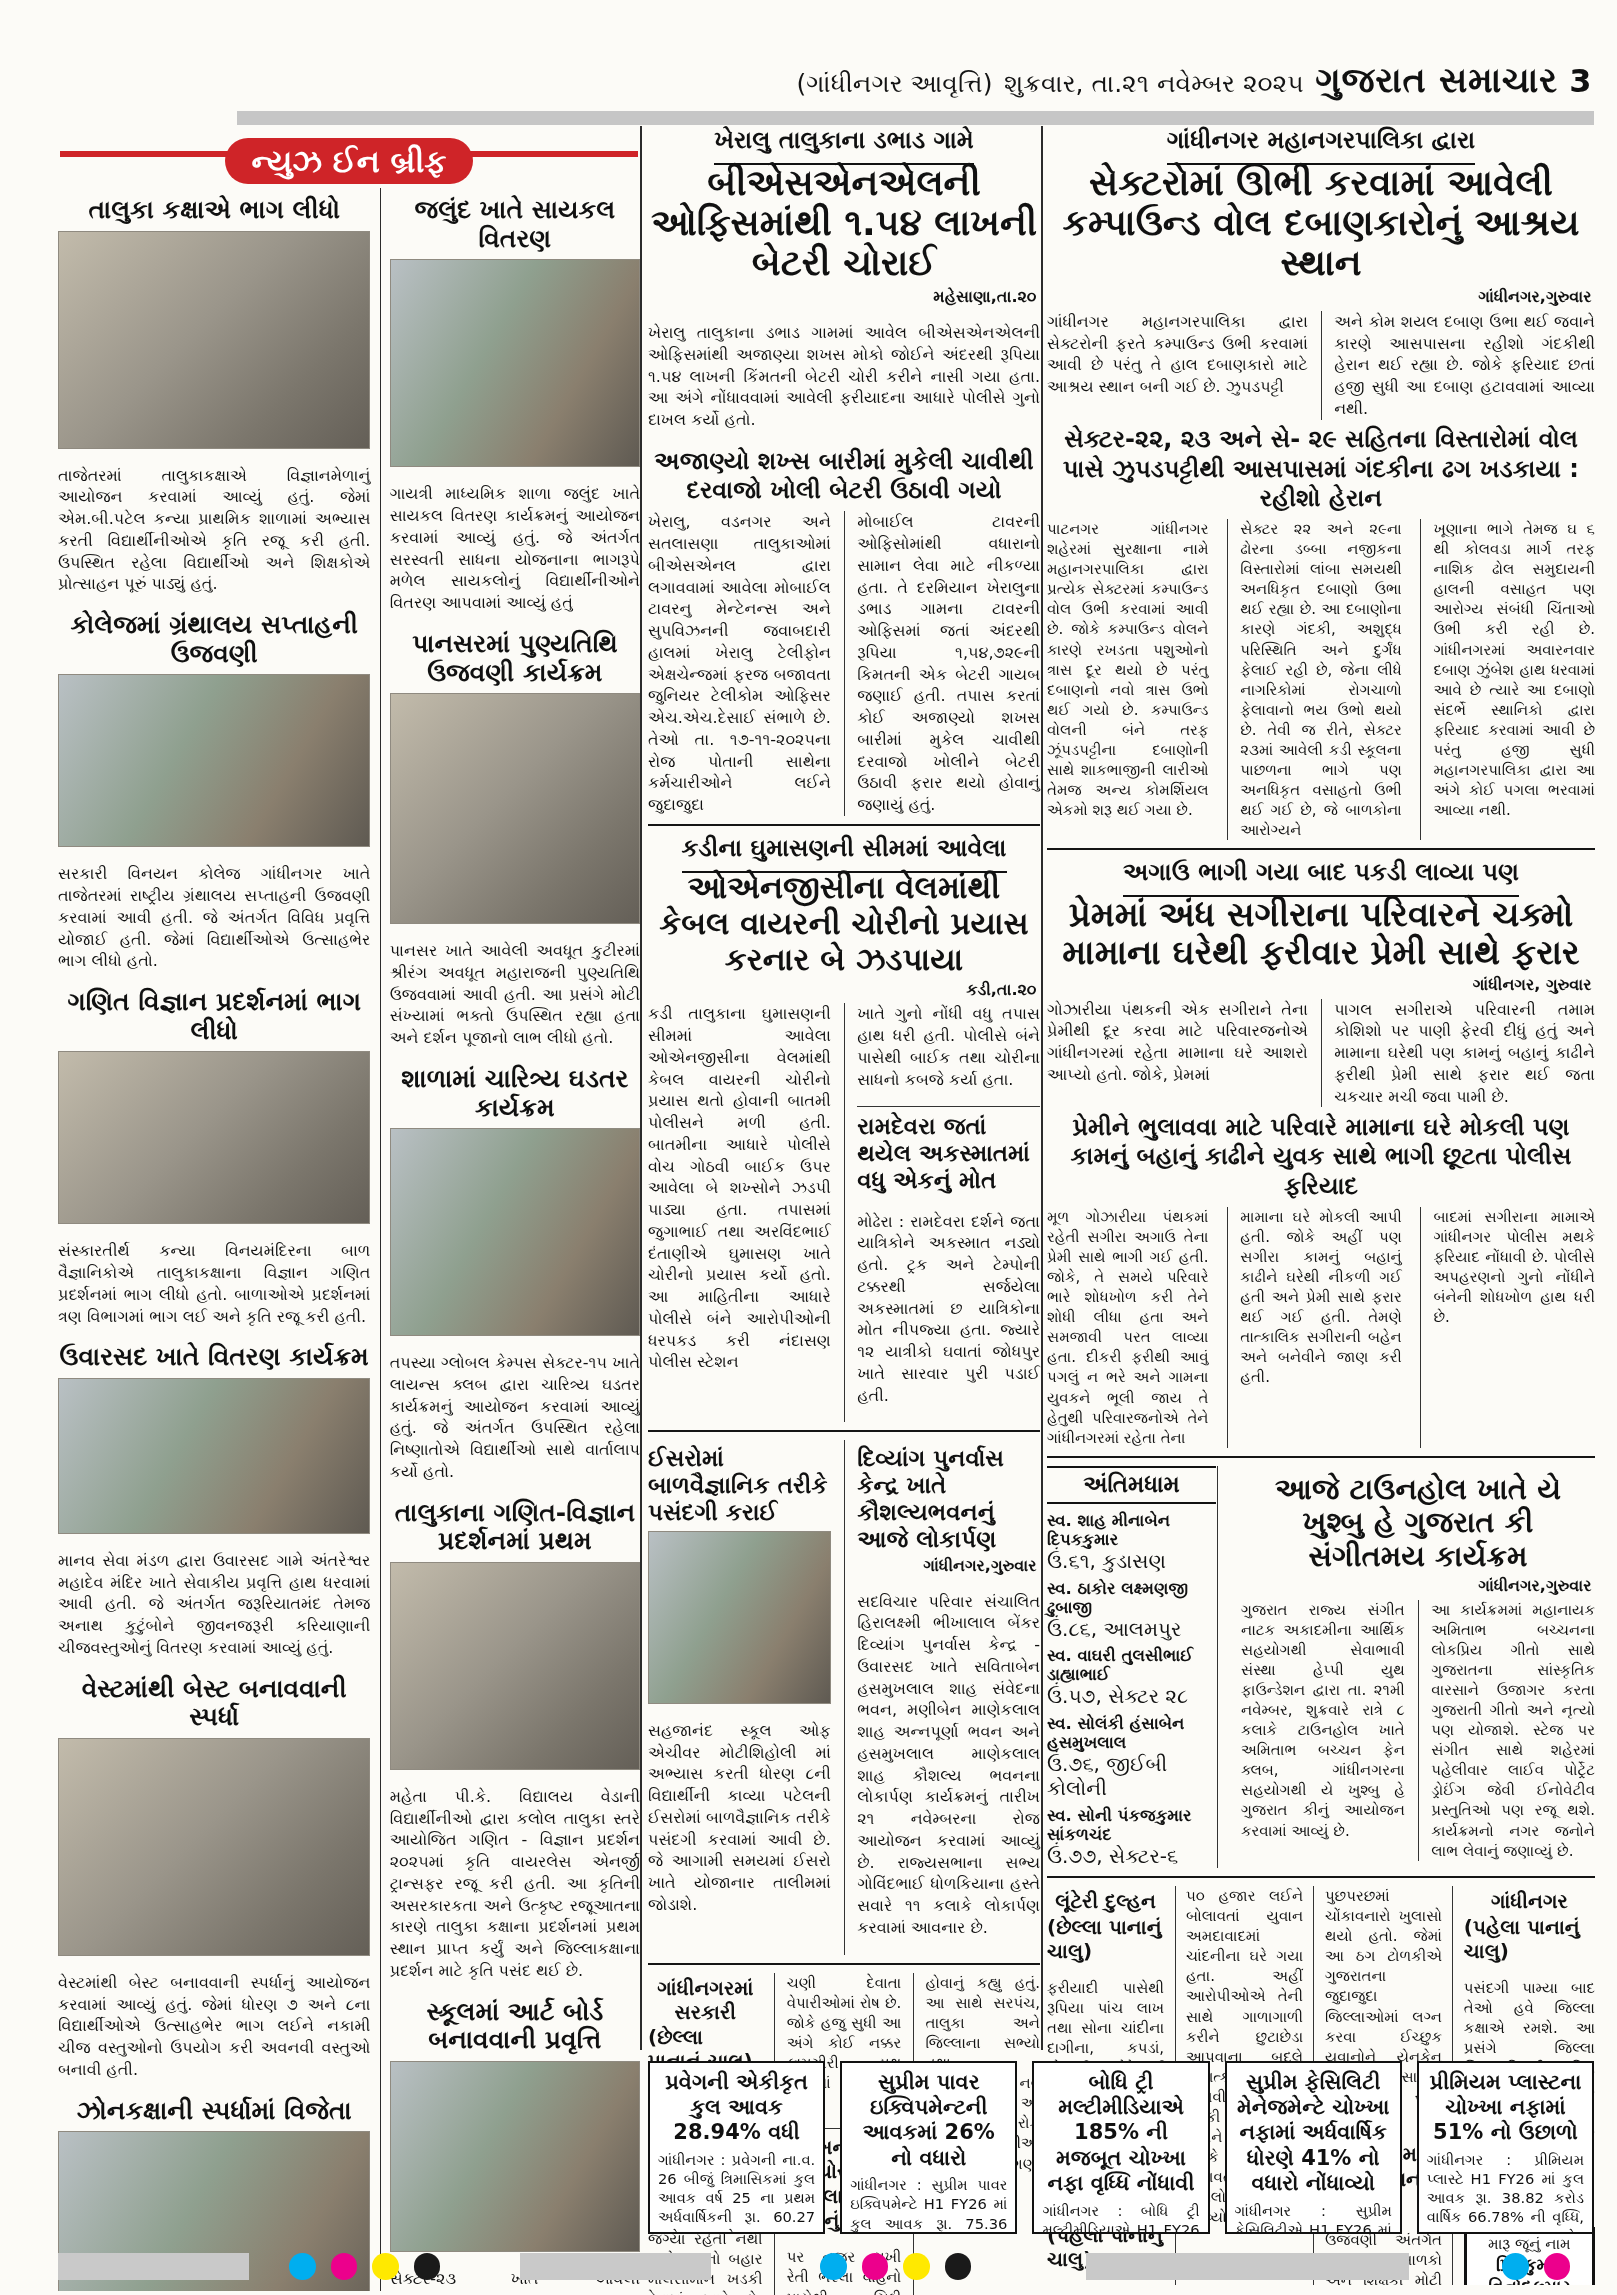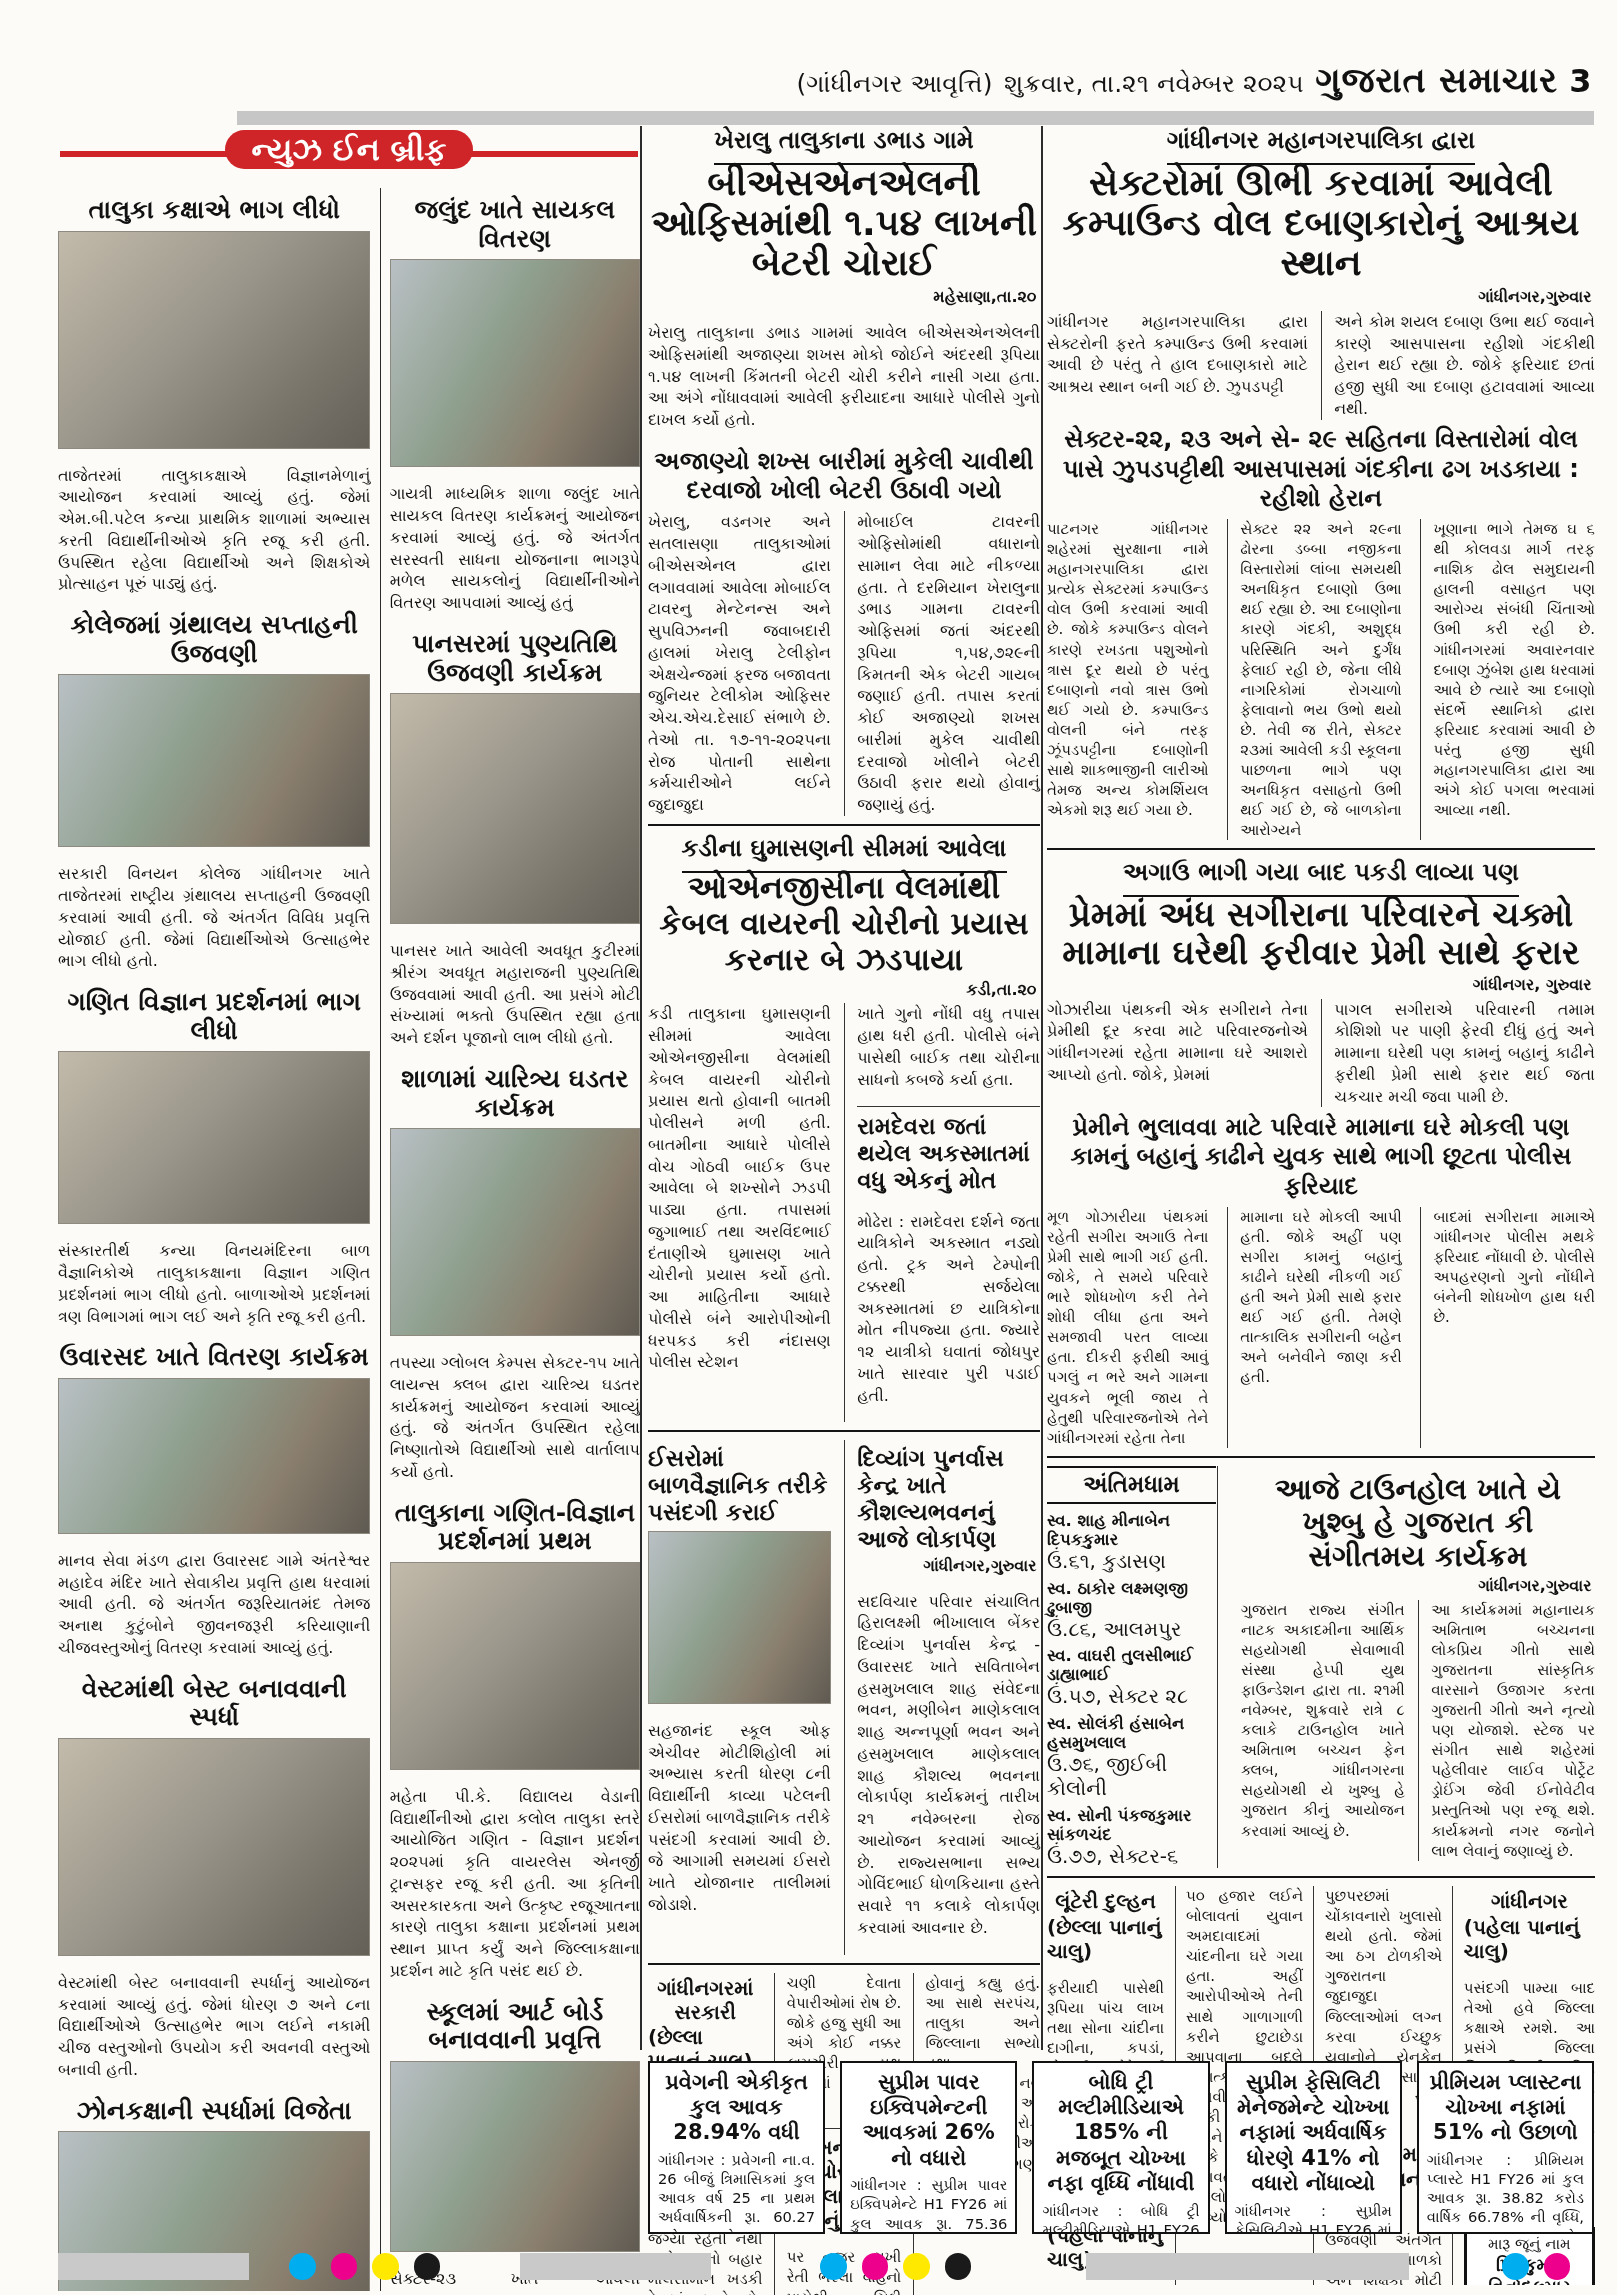--- a/index.html
+++ b/index.html
@@ -31,21 +31,21 @@
   .cols3{display:flex;gap:18px;}
   .cols3 > div{flex:1;}
   .cols3 > div + div{border-left:1.7px solid #333;padding-left:12.7px;}
   .photo{width:100%;border:1.2px solid #8f8a80;box-sizing:border-box;
          background:linear-gradient(135deg,#c2bbab 0%,#9a958a 45%,#7b766c 75%,#645f57 100%);}
   .photo-b{background:linear-gradient(120deg,#b9c0c4 0%,#8fa08f 40%,#8a7f6e 70%,#5f5a52 100%);}
   
   #nb{position:absolute;left:58px;top:126px;width:582px;}
   .nb-banner{position:relative;height:54px;margin-bottom:8px;}
   .nb-line{position:absolute;top:25.4px;left:2.3px;right:2.3px;height:5.2px;background:#cf2428;}
-  .nb-pill{position:absolute;left:50%;transform:translateX(-50%);top:4px;width:248px;height:39px;background:#cf2428;
+  .nb-pill{position:absolute;left:50%;transform:translateX(-50%);top:12px;width:248px;height:46px;background:#cf2428;
            border-radius:28px;color:#fff;font-size:31px;font-weight:800;display:flex;align-items:center;justify-content:center;}
   .nb-cols{display:flex;}
   .nb-c1{width:317px;padding-right:9.2px;height:2103px;overflow:hidden;}
   .nb-c2{width:254px;padding-left:9.2px;border-left:1.7px solid #2b2b2b;height:2103px;overflow:hidden;}
   .nb-h{font-size:25px;font-weight:800;text-align:center;line-height:1.15;margin:8px 0 5.8px;}
   .nb-item{margin-bottom:5.8px;}
   
   #mid{position:absolute;left:648px;top:126px;width:392px;}
   #right{position:absolute;left:1047px;top:126px;width:548px;}
   

